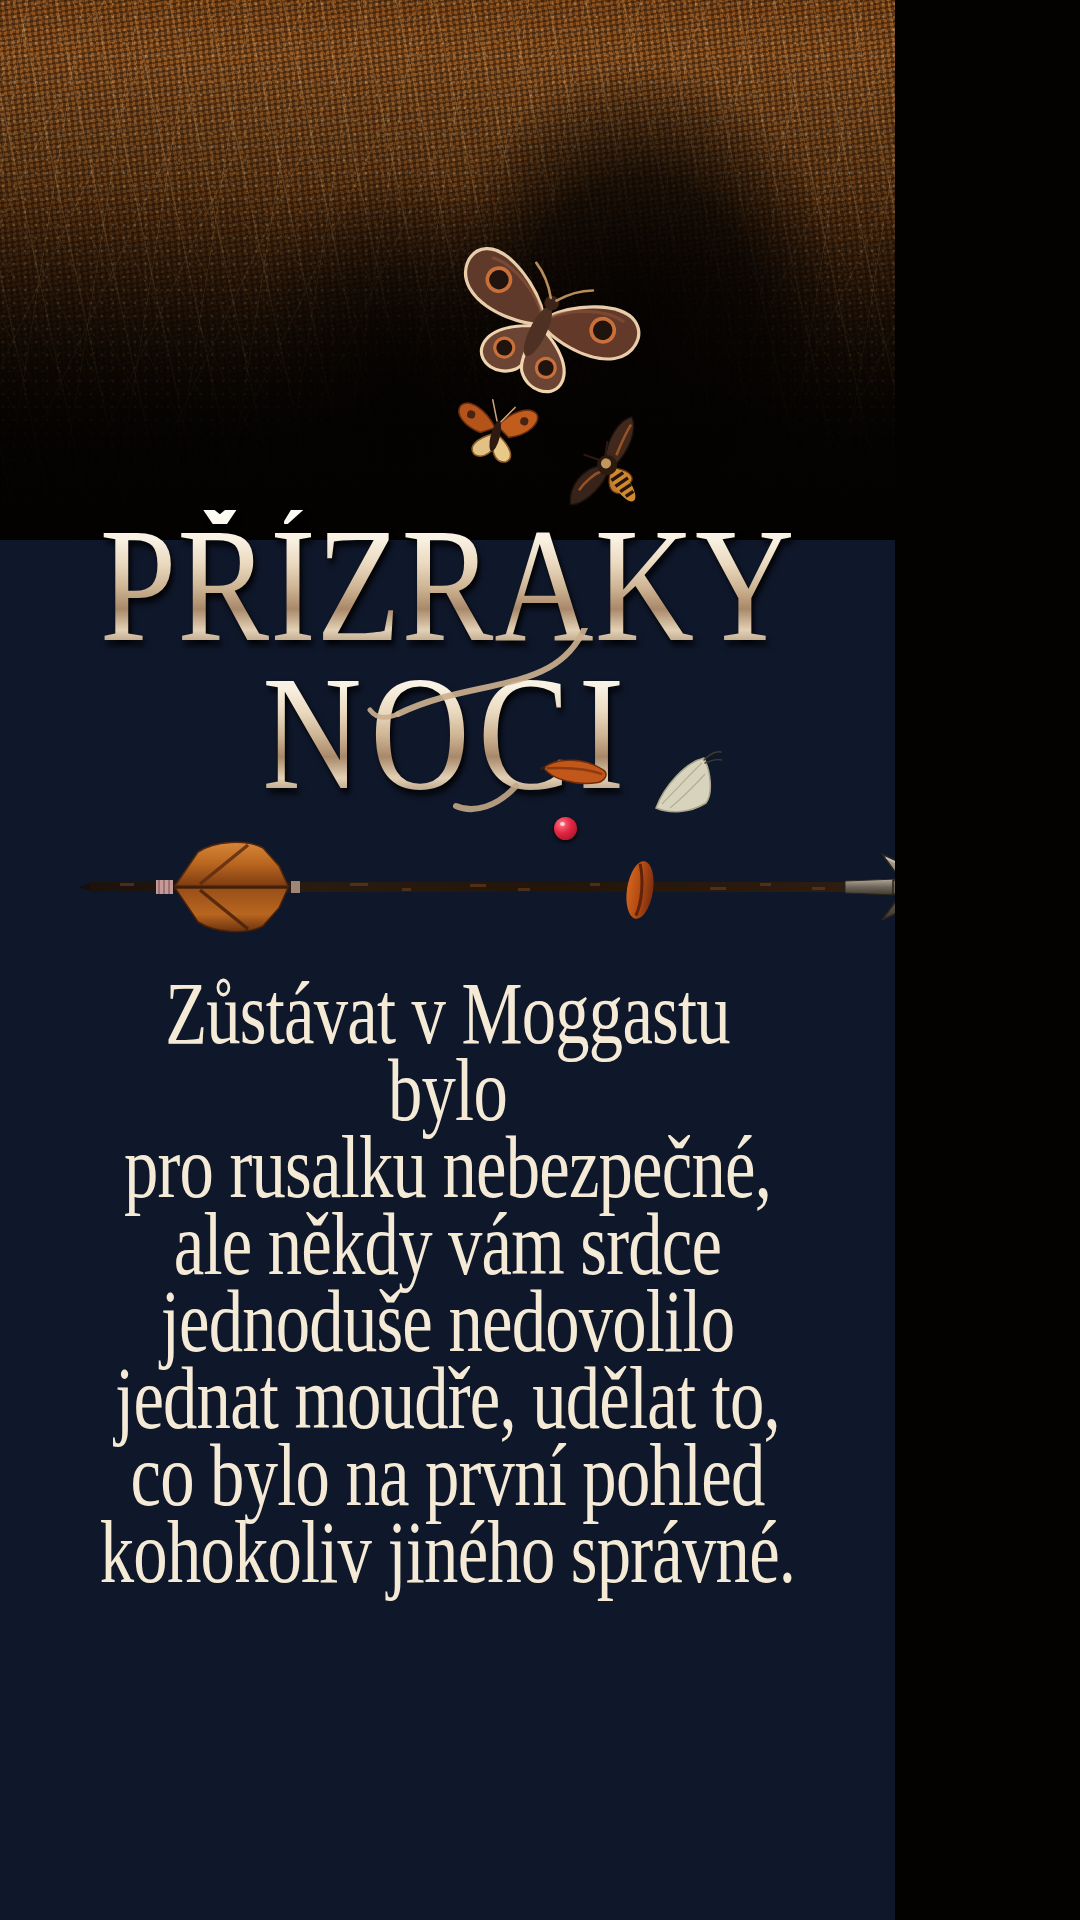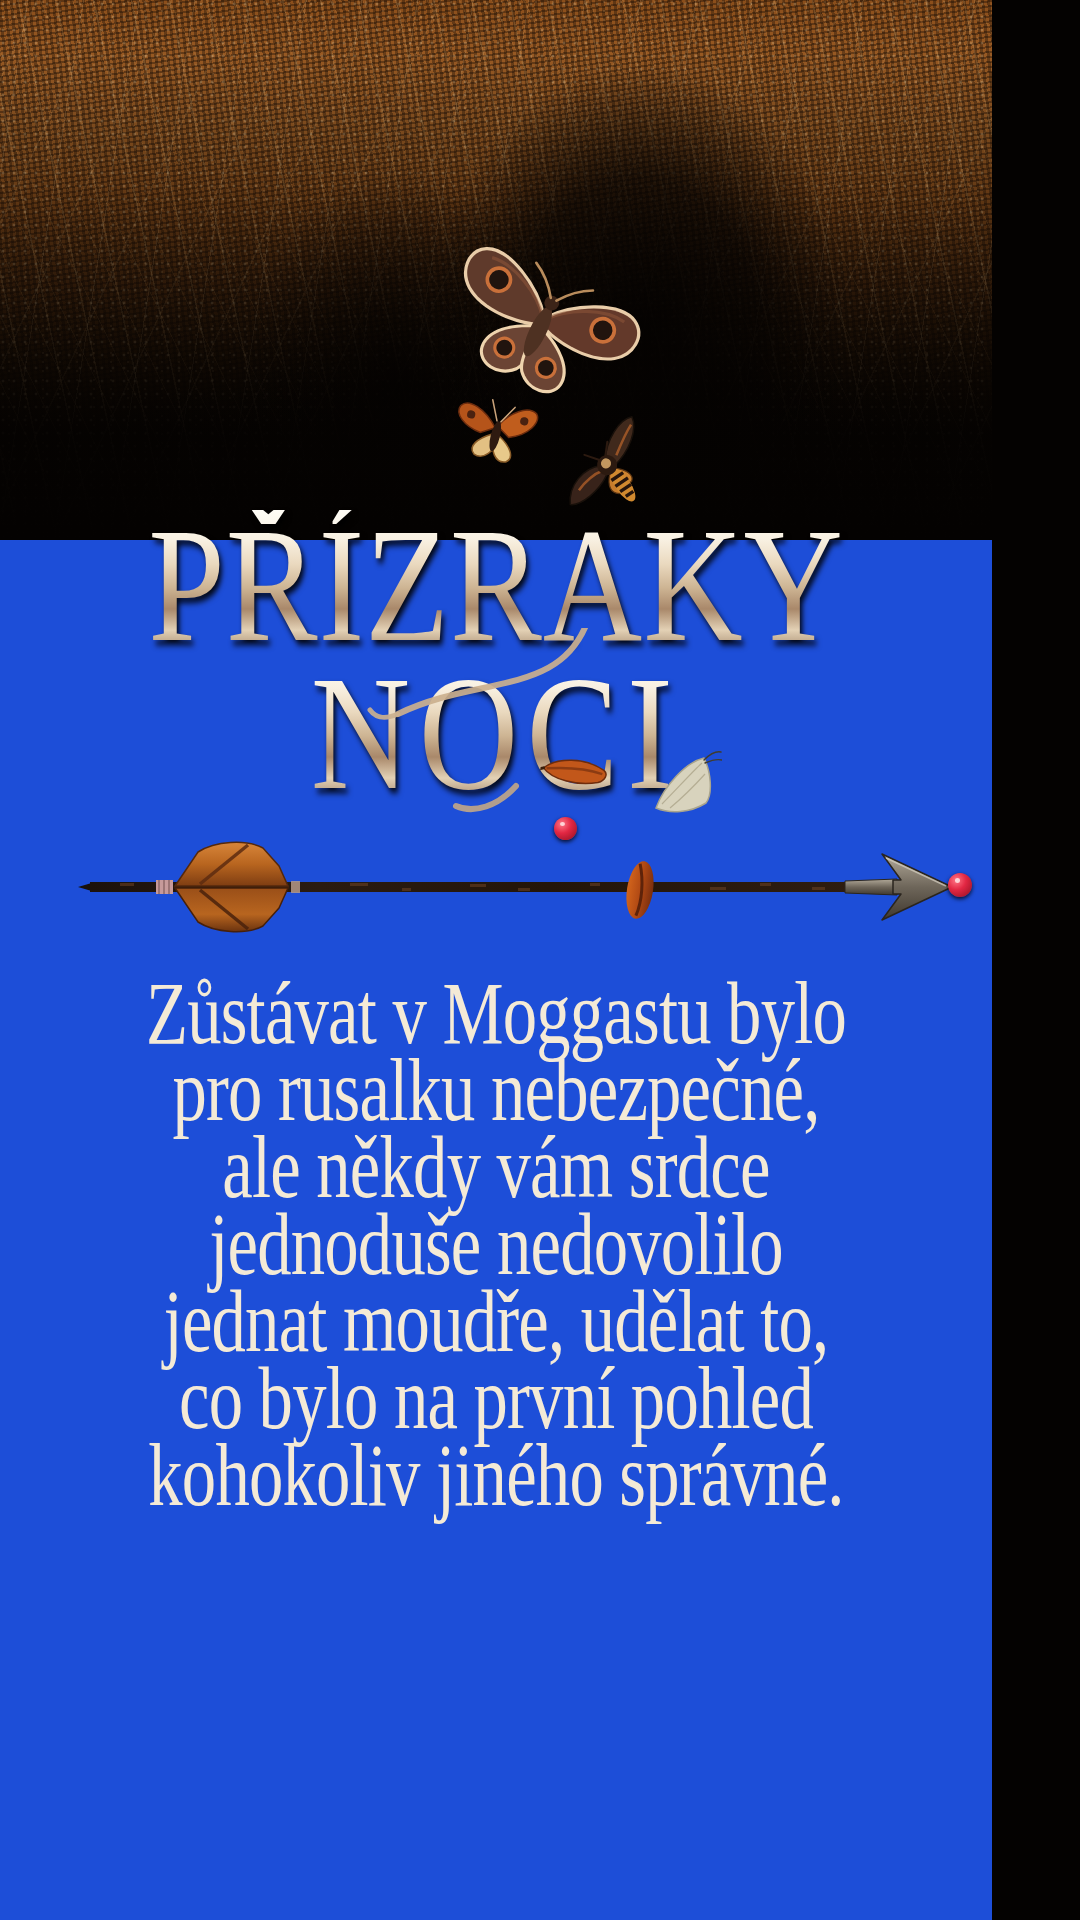--- a/index.html
+++ b/index.html
@@ -1,18 +1,18 @@
 <!DOCTYPE html>
 <html><head>
 <meta charset="utf-8">
 <style>
   * { margin:0; padding:0; box-sizing:border-box; }
   html,body { background:#040201; }
   body { width:1080px; height:1920px; overflow:hidden; font-family:"Liberation Serif","DejaVu Serif",serif; }
-  .canvas { position:relative; width:992px; height:1920px; background:#1d4ed8; overflow:hidden; }
+  .canvas { position:relative; width:895px; height:1920px; background:#0f172a; overflow:hidden; }
 
   
   .texture {
     position:absolute; top:0; left:0; width:1080px; height:540px; z-index:1;
     background:
       repeating-linear-gradient(78deg,  rgba(228,185,122,0) 0 18px, rgba(228,185,122,.17) 18px 19.5px, rgba(228,185,122,0) 19.5px 37px),
       repeating-linear-gradient(99deg,  rgba(240,205,150,0) 0 27px, rgba(240,205,150,.14) 27px 28px,  rgba(240,205,150,0) 28px 55px),
       repeating-linear-gradient(64deg,  rgba(210,160,95,0)  0 11px, rgba(210,160,95,.13) 11px 12px,  rgba(210,160,95,0) 12px 29px),
       repeating-linear-gradient(115deg, rgba(235,195,135,0) 0 33px, rgba(235,195,135,.11) 33px 34.5px, rgba(235,195,135,0) 34.5px 61px),
       repeating-linear-gradient(171deg, rgba(20,10,4,.38) 0 2px,  rgba(20,10,4,0) 2px 5px),

